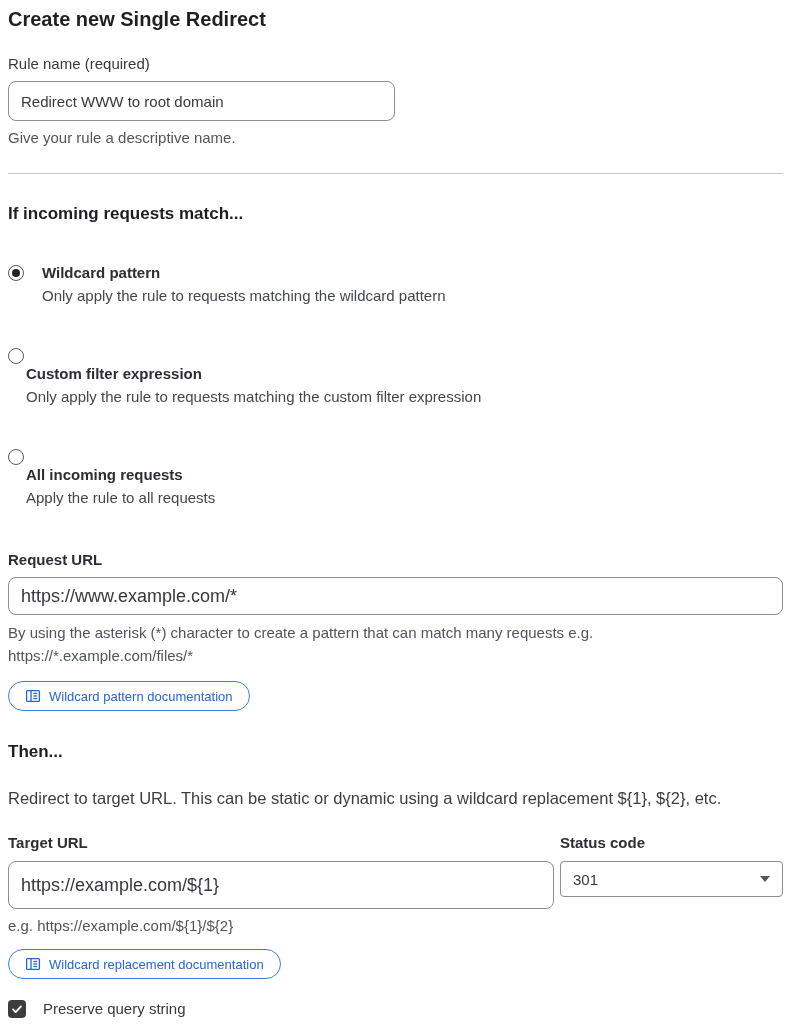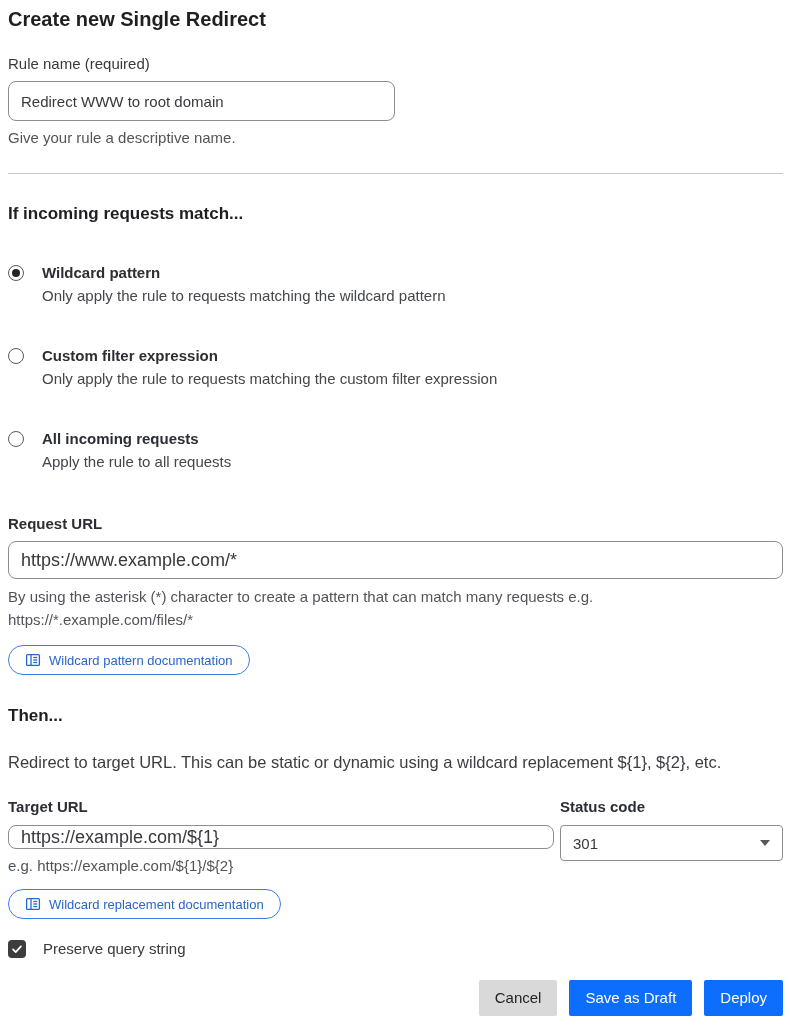--- a/index.html
+++ b/index.html
@@ -54,21 +54,21 @@
     font-weight: 700;
     color: #1d1f23;
     line-height: 22px;
   }
   .radio-group { margin-top: 38px; }
   .radio-option {
     display: flex;
     align-items: flex-start;
     cursor: pointer;
   }
-  .radio-option + .radio-option { margin-top: 40px; }
+  .radio-option + .radio-option { margin-top: 40px; flex-direction: column; }
   .radio-circle {
     flex: 0 0 auto;
     width: 16px;
     height: 16px;
     border: 1px solid #55585c;
     border-radius: 50%;
     margin-top: 2px;
     position: relative;
     background: #fff;
   }
@@ -136,21 +136,21 @@
     color: #3a3d42;
     line-height: 22px;
   }
   .target-row {
     margin-top: 24px;
     display: flex;
     gap: 6px;
   }
   .target-col { flex: 1 1 auto; }
   .status-col { flex: 0 0 223px; }
-  .target-row .wide-input { margin-top: 9px; height: 24px; }
+  .target-row .wide-input { margin-top: 9px; height: 48px; }
   .select-box {
     margin-top: 9px;
     height: 36px;
     border: 1px solid #8d8d8d;
     border-radius: 4px;
     padding: 0 12px;
     display: flex;
     align-items: center;
     justify-content: space-between;
     cursor: pointer;

